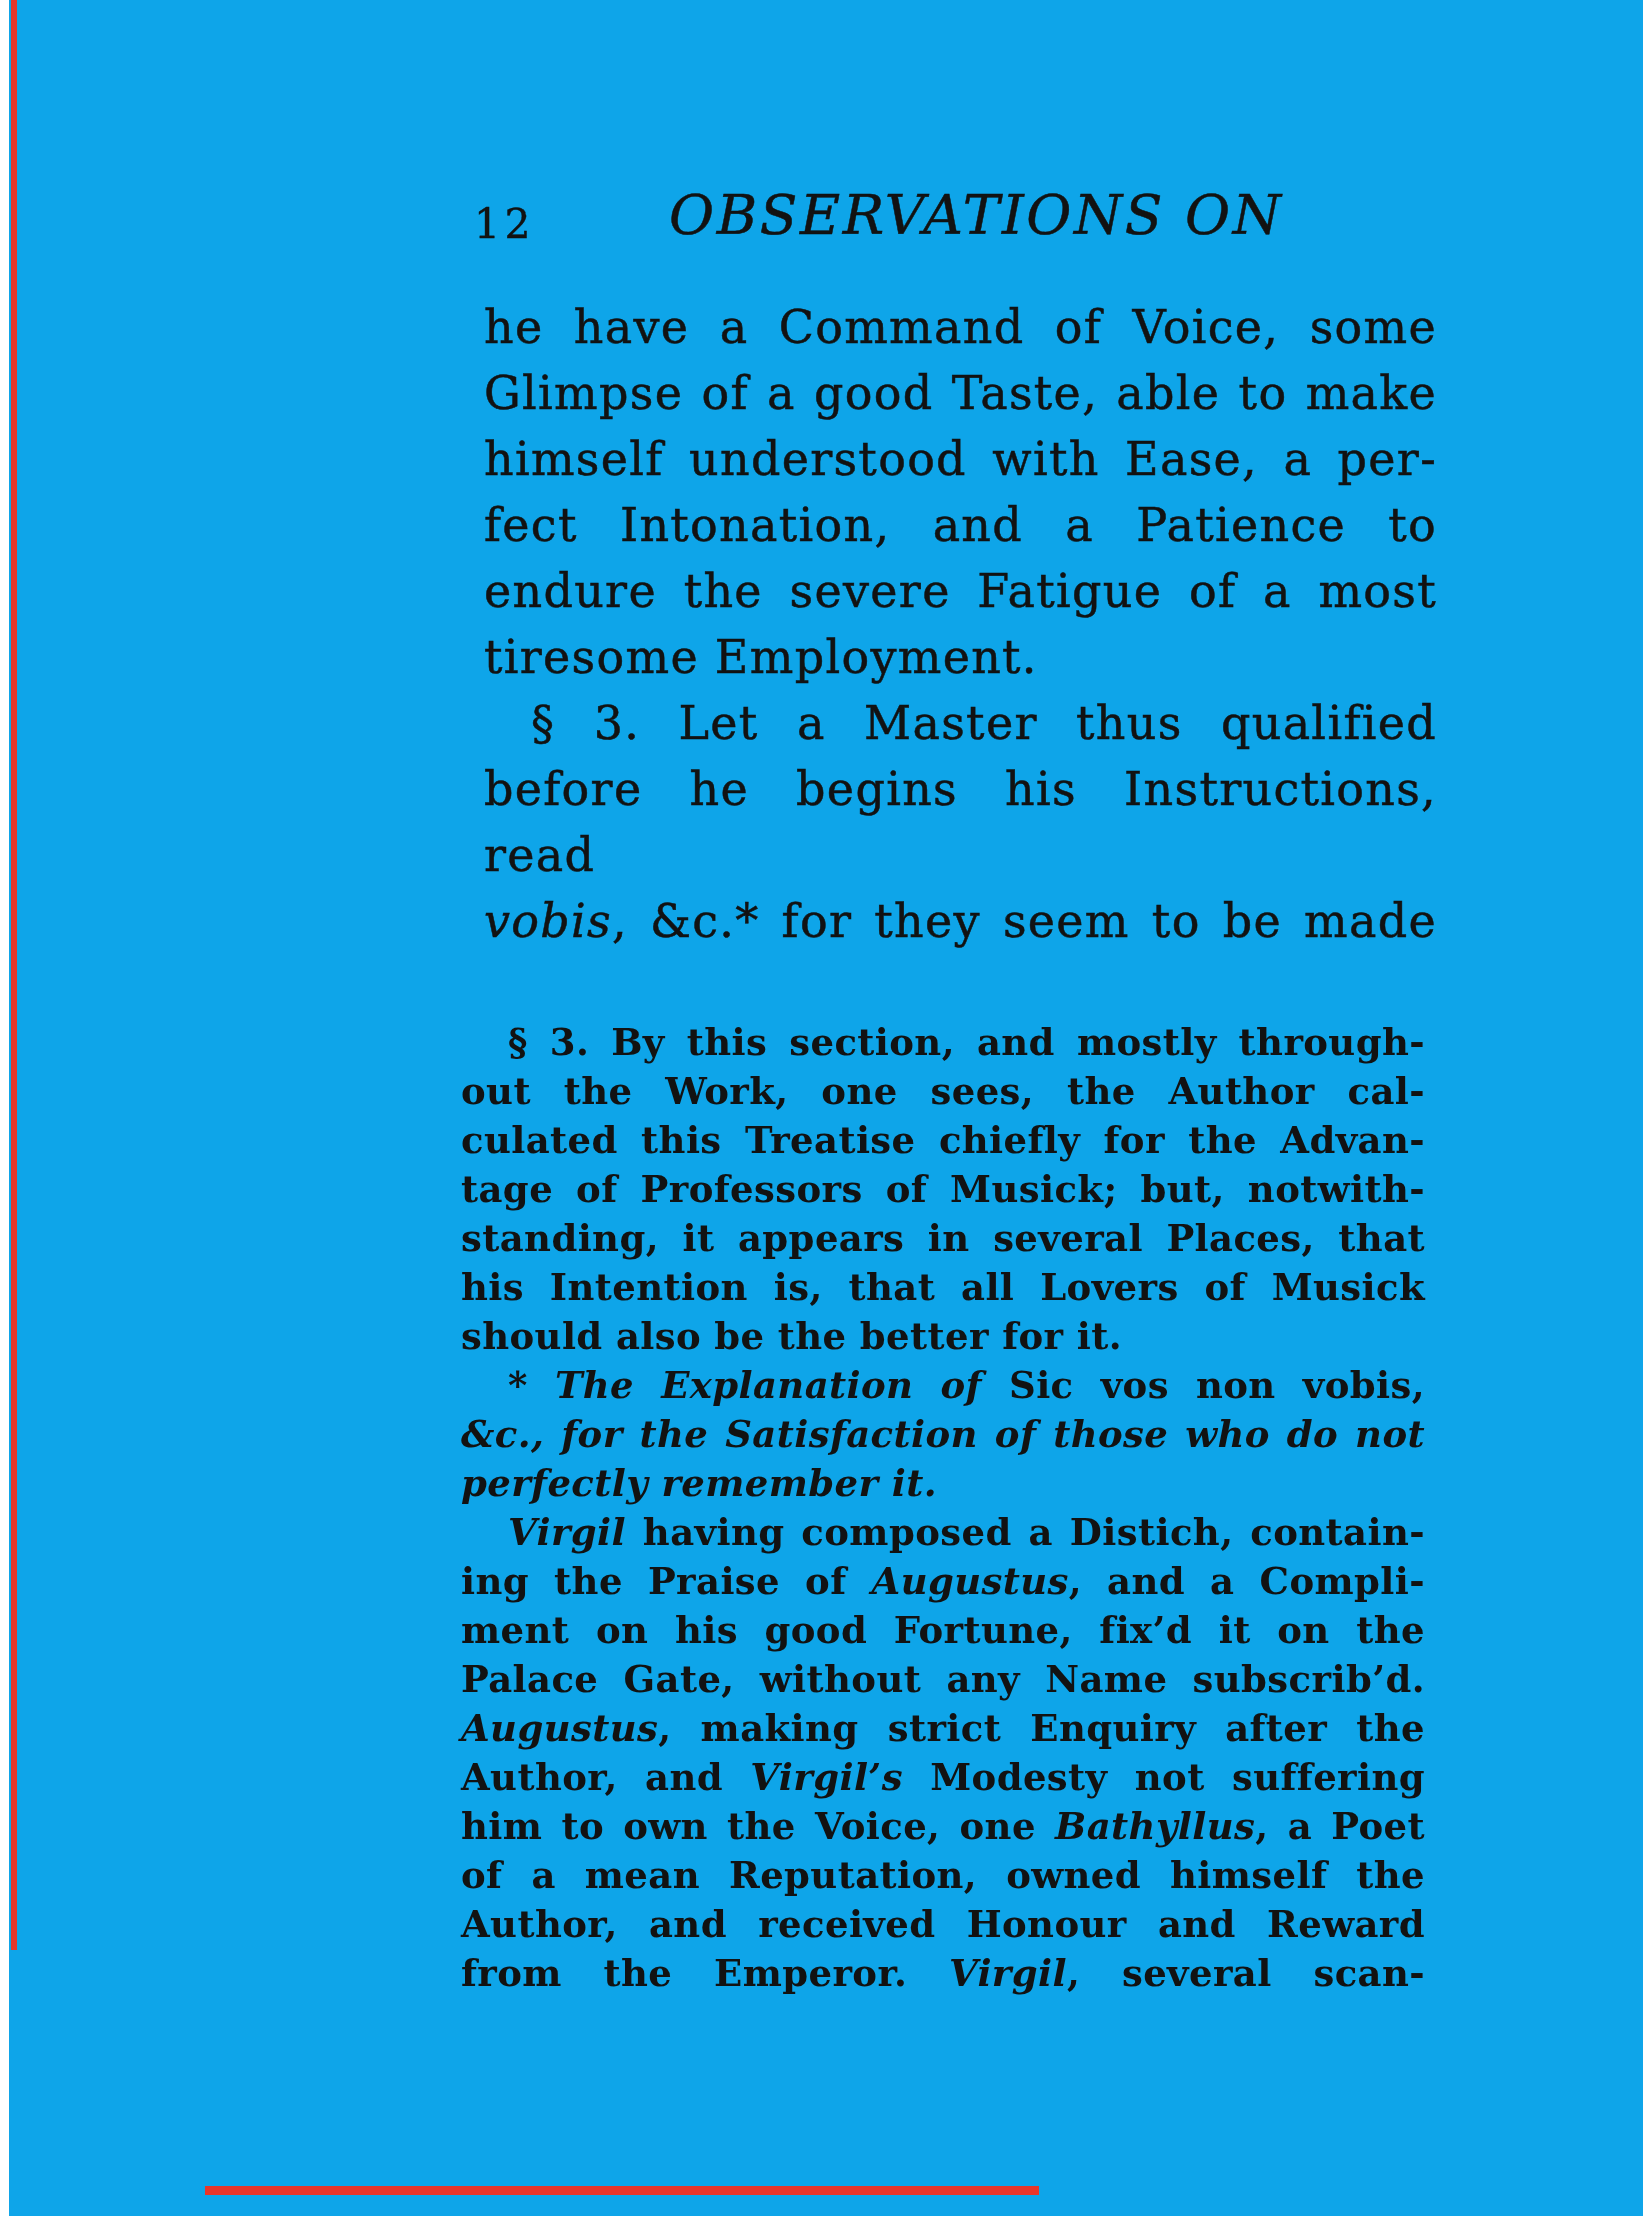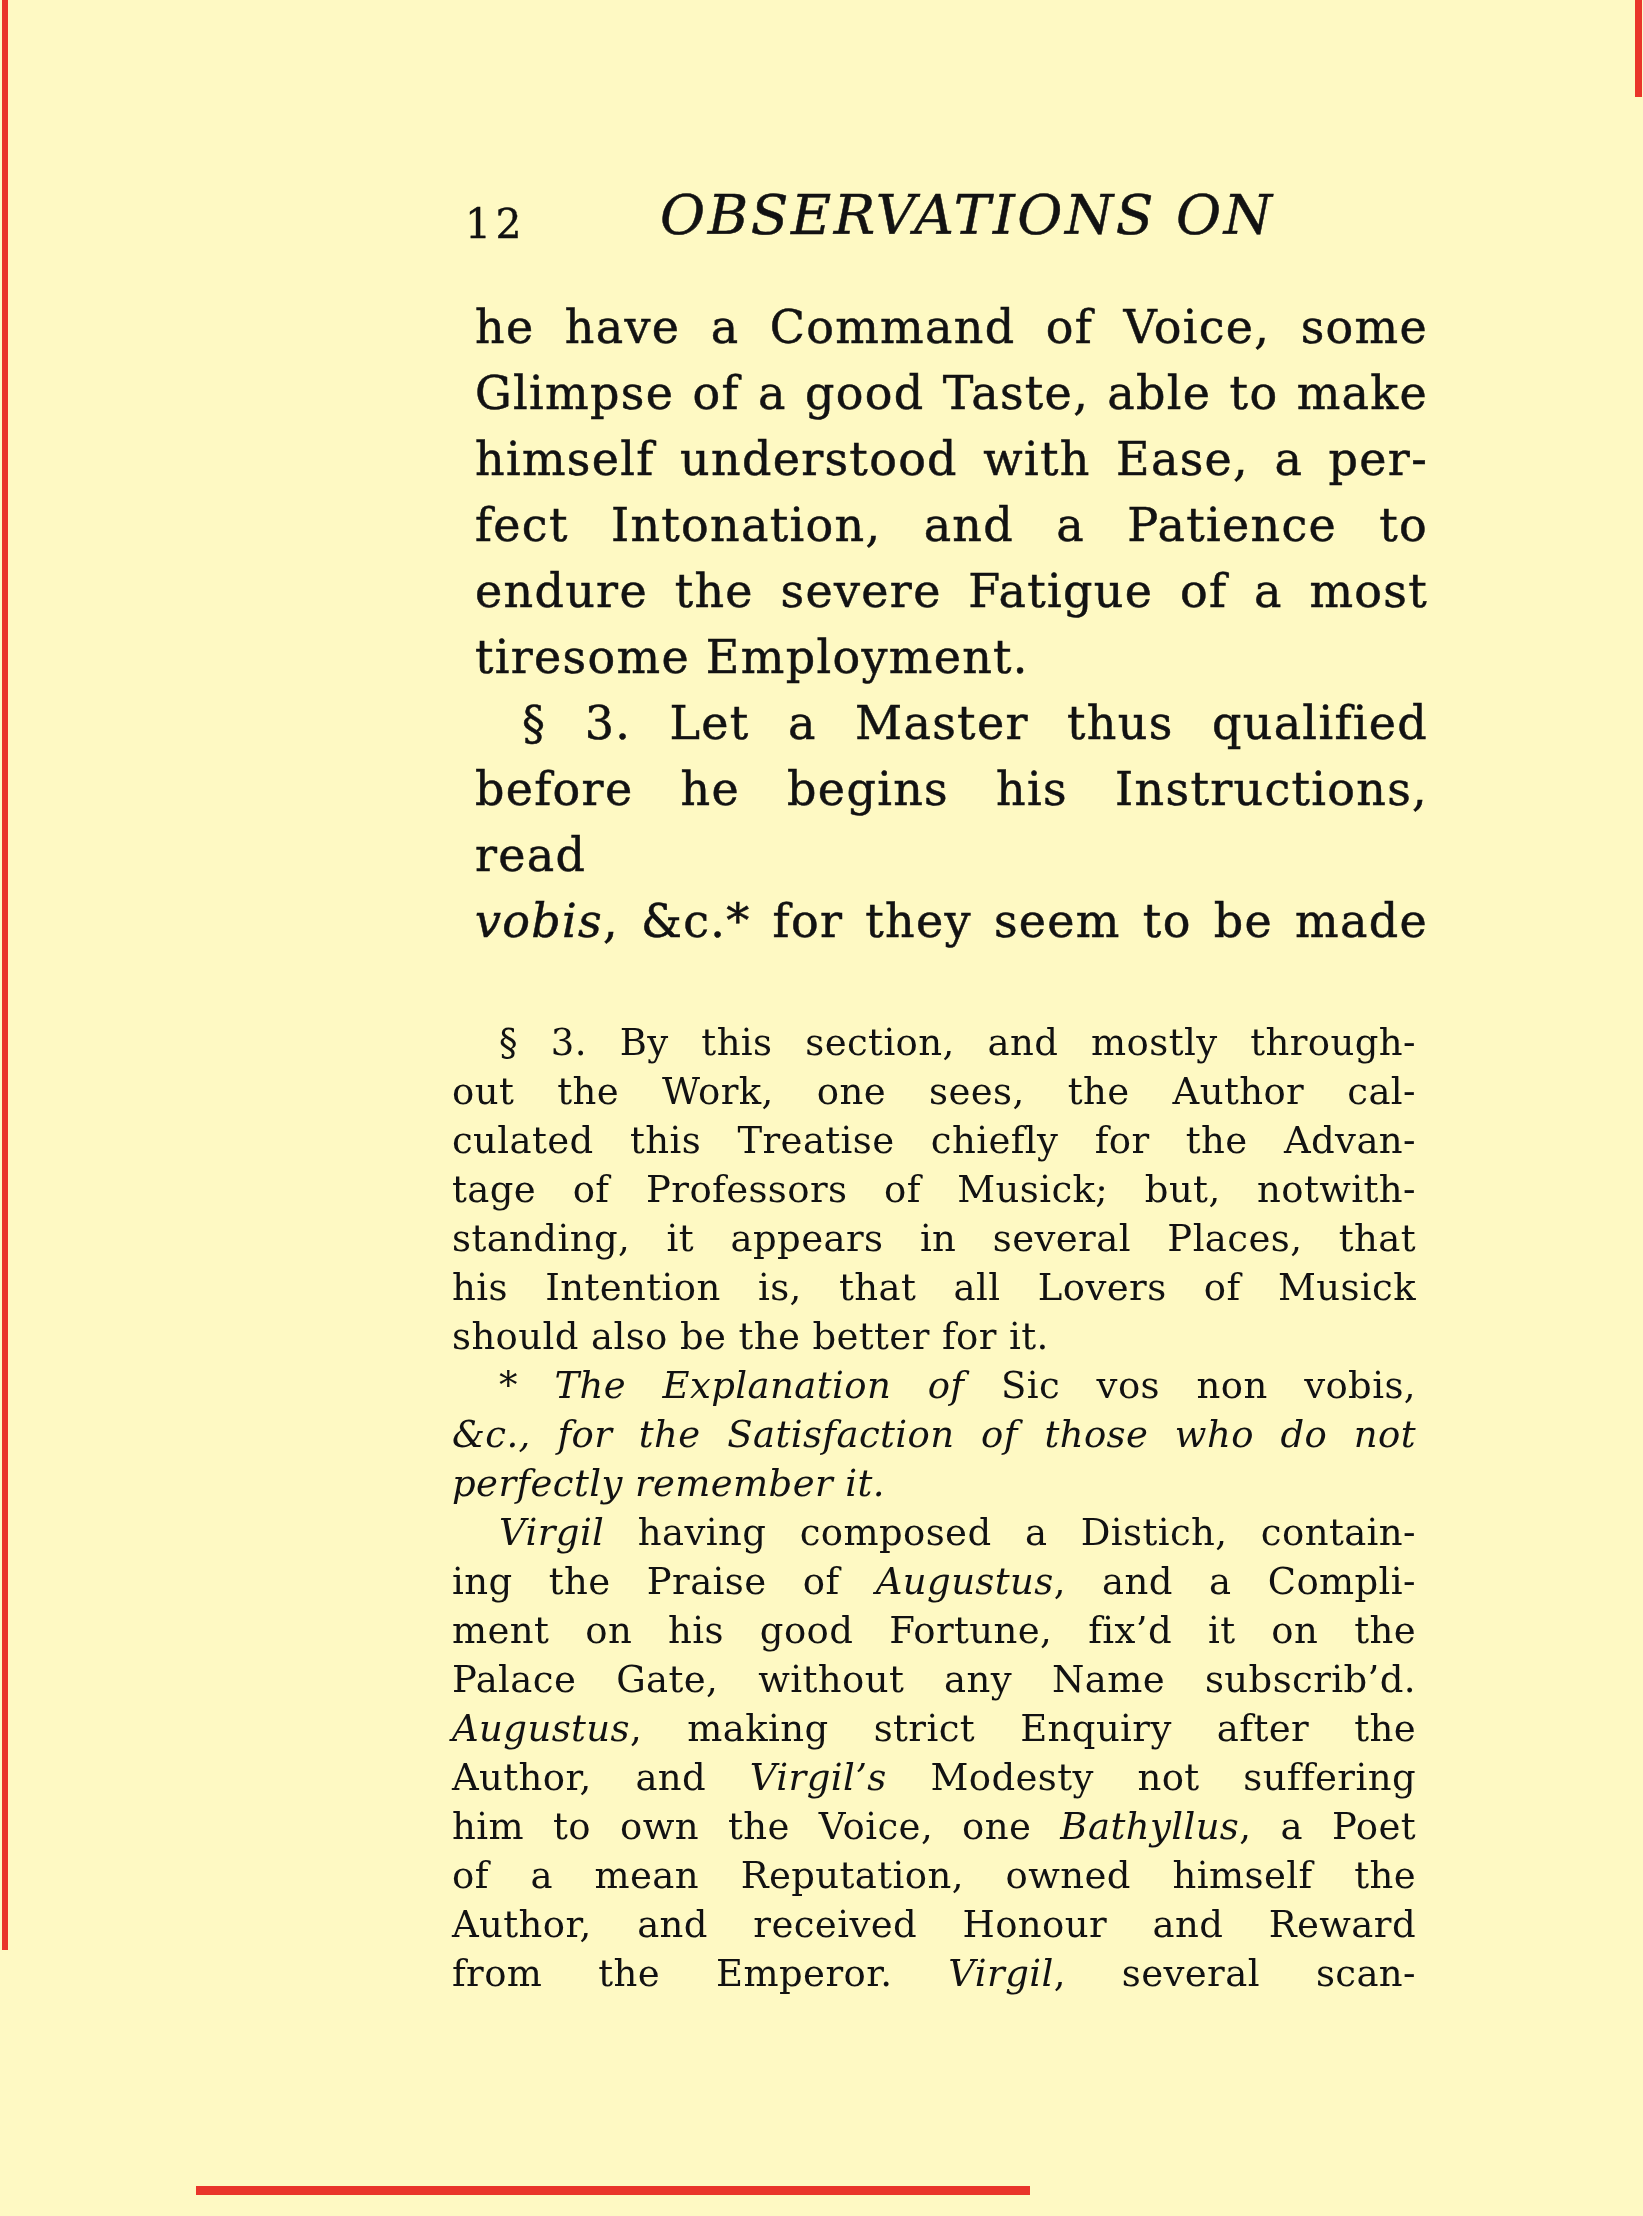--- a/index.html
+++ b/index.html
@@ -4,21 +4,21 @@
 <style>
   html,body{margin:0;padding:0;}
   body{
     width:1644px;height:2216px;
     background:#ffffff;
     font-family:"DejaVu Serif","Liberation Serif",serif;
     color:#121212;
     position:relative;
     overflow:hidden;
   }
-  .page{position:absolute;inset:0;background:#fef9c3;}
+  .page{position:absolute;inset:0;background:#0ea5e9;margin-left:9px;}
 
   
   .scan-mark{position:absolute;background:#e9352a;}
   .scan-mark.left{left:1.7px;top:0;width:6.8px;height:1950px;}
   .scan-mark.right{left:1635px;top:0;width:6.8px;height:97px;}
   .scan-mark.bottom{left:196px;top:2186px;width:834px;height:8.5px;}
 
   
   .pagenum{
     position:absolute;left:465px;top:200px;
@@ -37,21 +37,21 @@
   .body-text{
     position:absolute;left:475px;top:294px;width:953px;
     font-size:46px;line-height:66px;letter-spacing:1.3px;
     -webkit-text-stroke:0.5px #121212;
   }
 
   
   .footnote{
     position:absolute;left:452px;top:1018px;width:964px;
     font-size:37px;line-height:49px;letter-spacing:0.4px;
-    font-weight:normal;
+    font-weight:bold;
   }
 
   .line{text-align:justify;text-align-last:left;}
   .line.j{text-align-last:justify;}
   .line.ind{text-indent:47px;}
   .it{font-style:italic;}
 </style>
 </head>
 <body>
 

